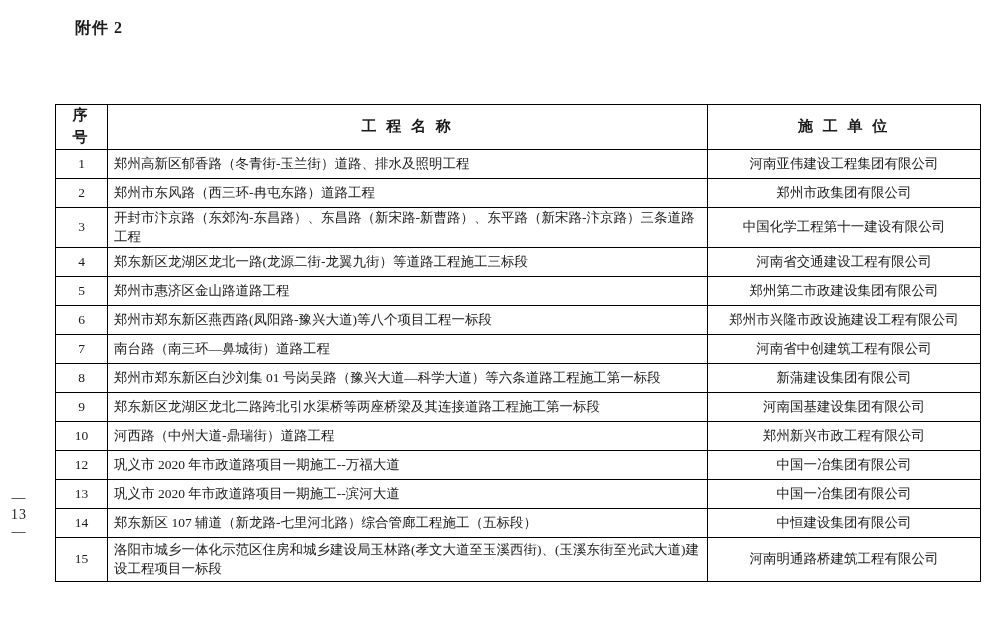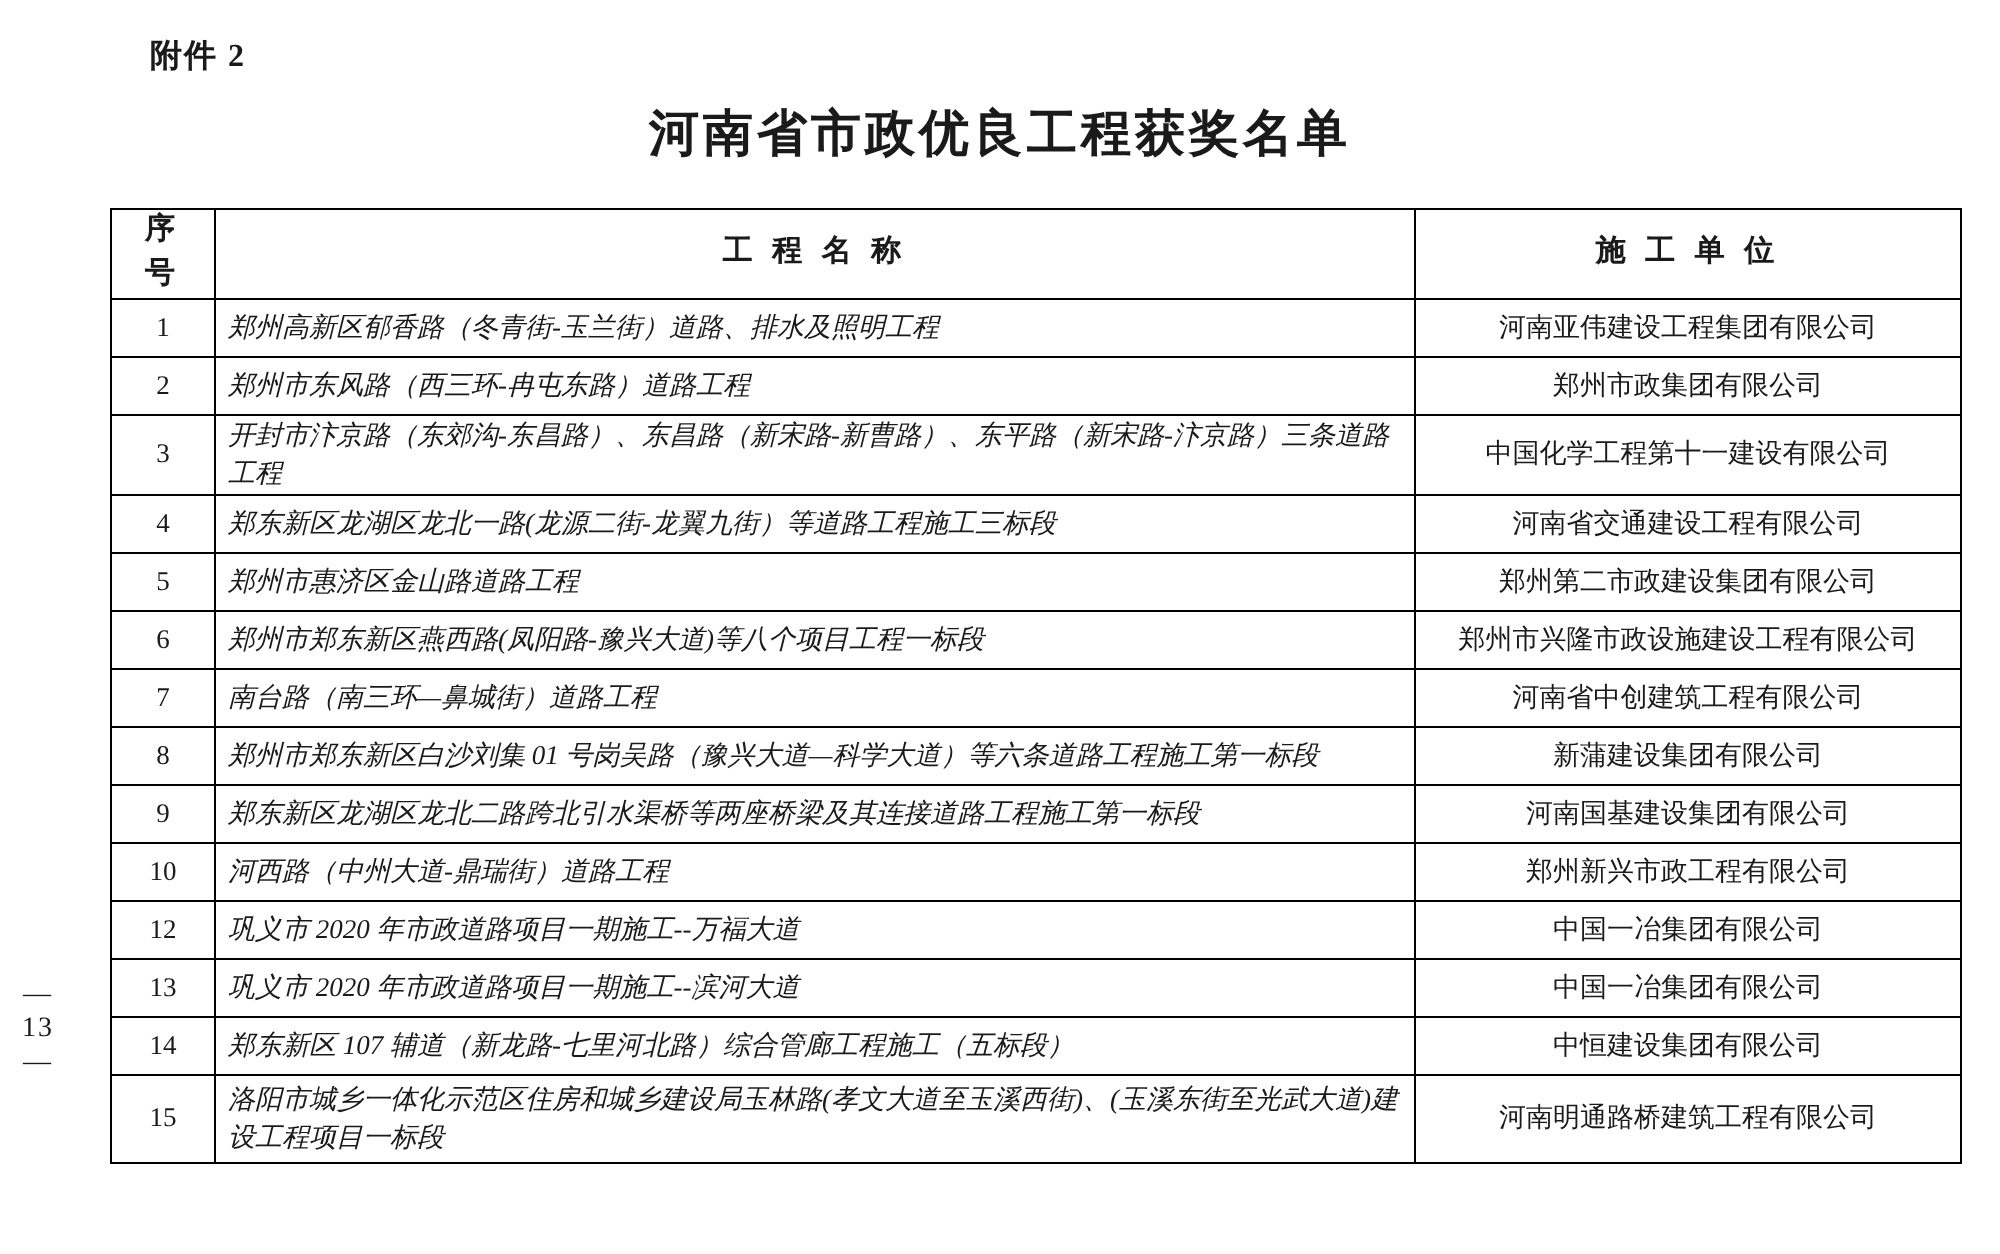--- a/index.html
+++ b/index.html
@@ -71,21 +71,20 @@
   col.c-no { width: 52px; }
   col.c-name { width: 600px; }
   col.c-unit { width: 273px; }
   td.cell-no {
     text-align: center;
     font-size: 13.5px;
   }
   td.cell-name {
     text-align: left;
     padding-left: 14px;
-    font-style: italic;
   }
   td.cell-unit {
     text-align: center;
     padding-left: 10px;
   }
   tr.row { height: 29px; }
   tr.row-tall { height: 44px; }
   .page-number {
     position: absolute;
     left: 8px;
@@ -101,21 +100,20 @@
     line-height: 1.2;
   }
 </style>
 </head>
 <body>
 
 <div class="page">
 
   <div class="attachment-label">附件 2</div>
 
-  <div class="doc-title">河南省市政优良工程获奖名单</div>
 
   <div class="table-wrap">
     <table class="award-table">
       <colgroup>
         <col class="c-no">
         <col class="c-name">
         <col class="c-unit">
       </colgroup>
       <thead>
         <tr>

